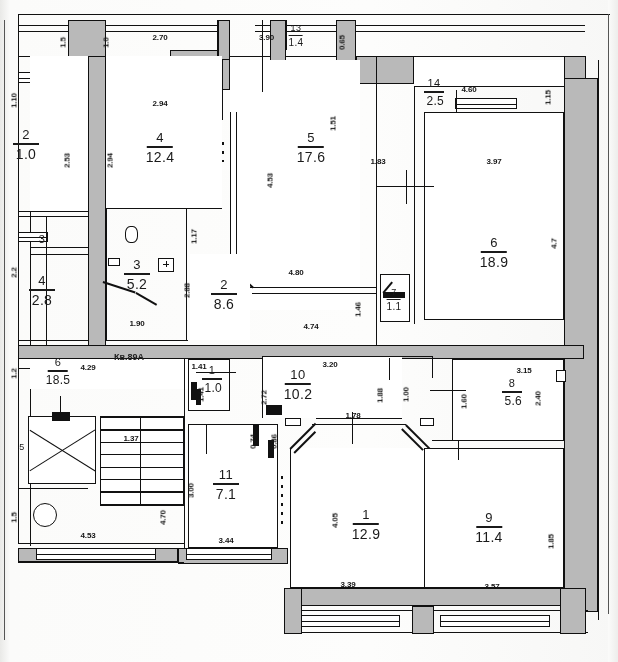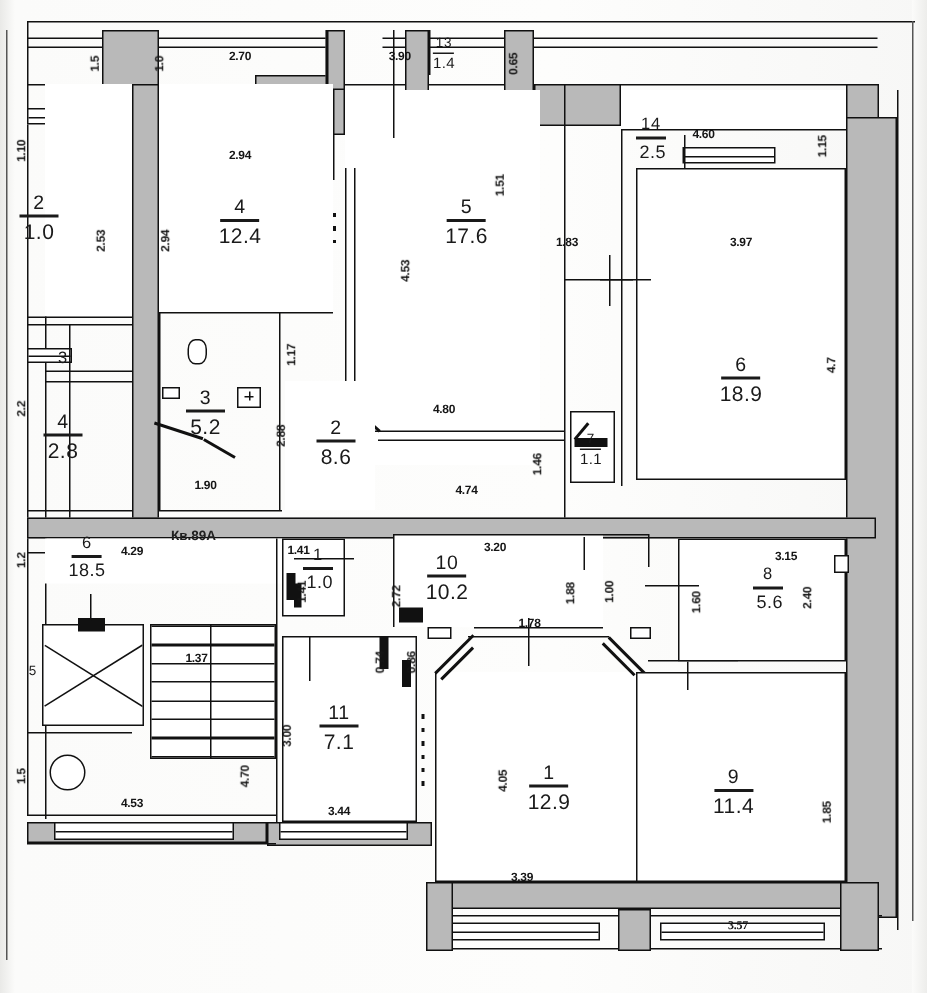--- a/index.html
+++ b/index.html
@@ -463,21 +463,21 @@
   <div class="dim" style="left:311px;top:322px;">4.74</div>
   <div class="dim" style="left:137px;top:319px;">1.90</div>
   <div class="dim" style="left:88px;top:363px;">4.29</div>
   <div class="dim" style="left:199px;top:362px;">1.41</div>
   <div class="dim" style="left:330px;top:360px;">3.20</div>
   <div class="dim" style="left:524px;top:366px;">3.15</div>
   <div class="dim" style="left:353px;top:411px;">1.78</div>
   <div class="dim" style="left:88px;top:531px;">4.53</div>
   <div class="dim" style="left:226px;top:536px;">3.44</div>
   <div class="dim" style="left:348px;top:580px;">3.39</div>
-  <div class="dim" style="left:492px;top:612px;font-family:Liberation Serif, serif;">3.57</div>
+  <div class="dim" style="left:492px;top:582px;">3.57</div>
   <div class="dim" style="left:131px;top:434px;">1.37</div>
 
   <div class="dim v" style="left:63px;top:38px;">1.5</div>
   <div class="dim v" style="left:106px;top:38px;">1.0</div>
   <div class="dim v" style="left:342px;top:38px;">0.65</div>
   <div class="dim v" style="left:548px;top:93px;">1.15</div>
   <div class="dim v" style="left:14px;top:96px;">1.10</div>
   <div class="dim v" style="left:67px;top:156px;">2.53</div>
   <div class="dim v" style="left:110px;top:156px;">2.94</div>
   <div class="dim v" style="left:270px;top:176px;">4.53</div>

